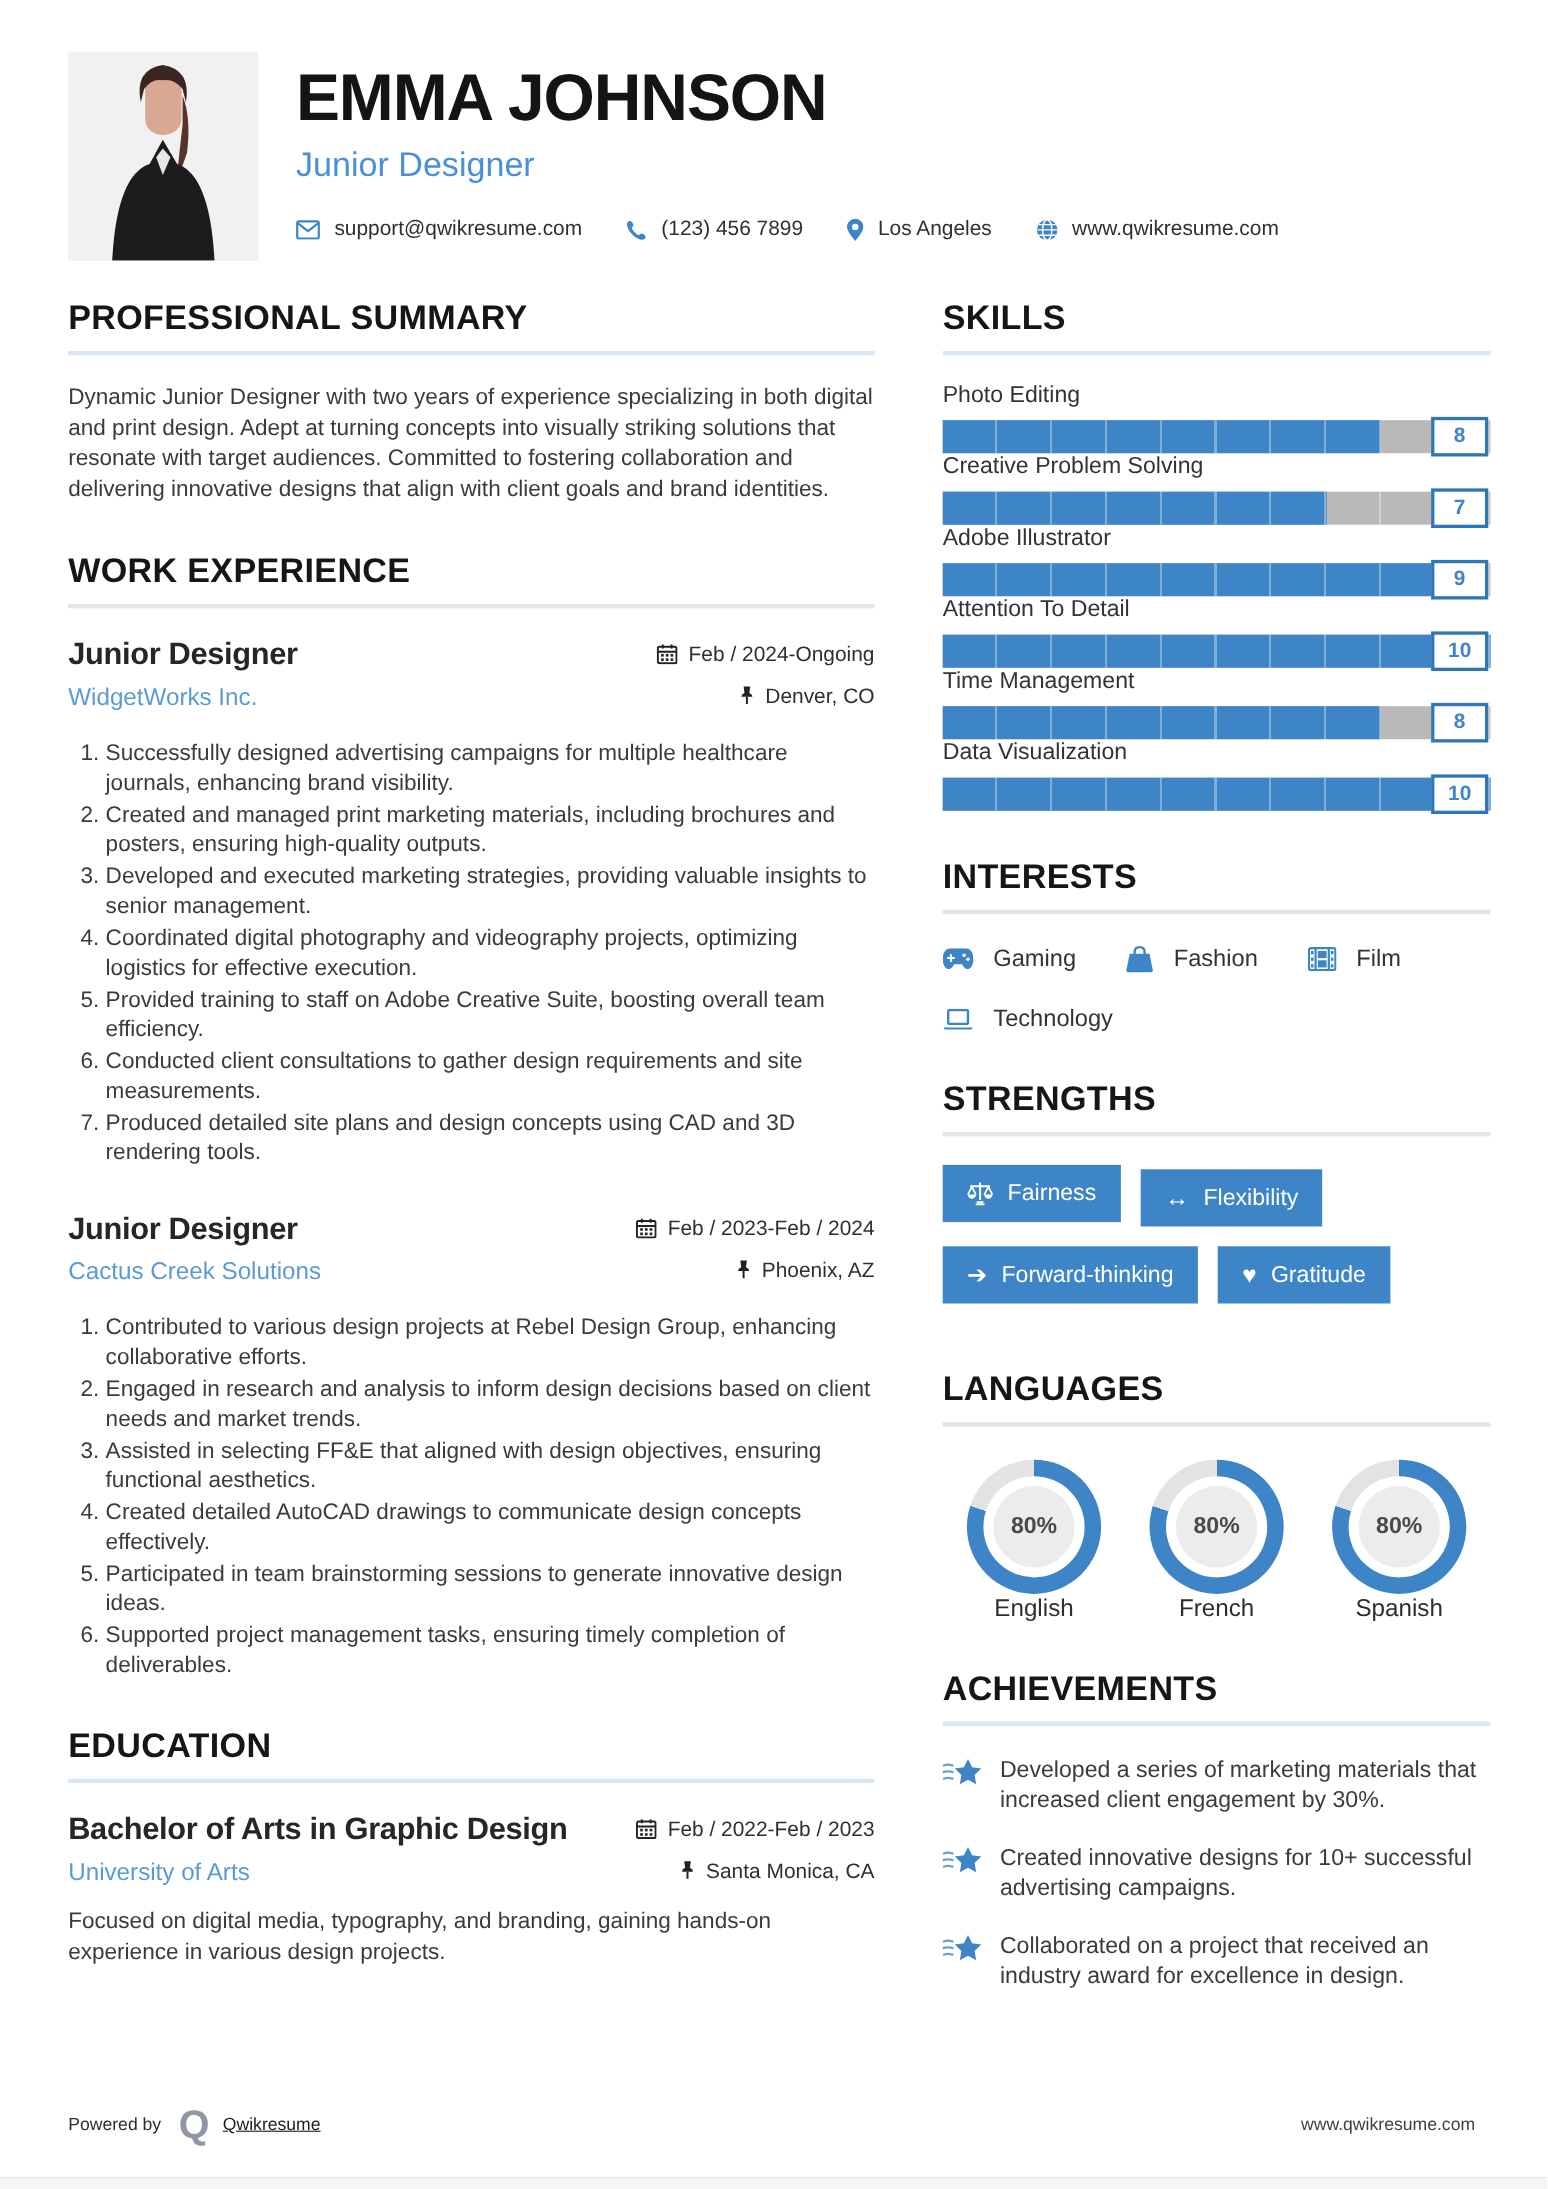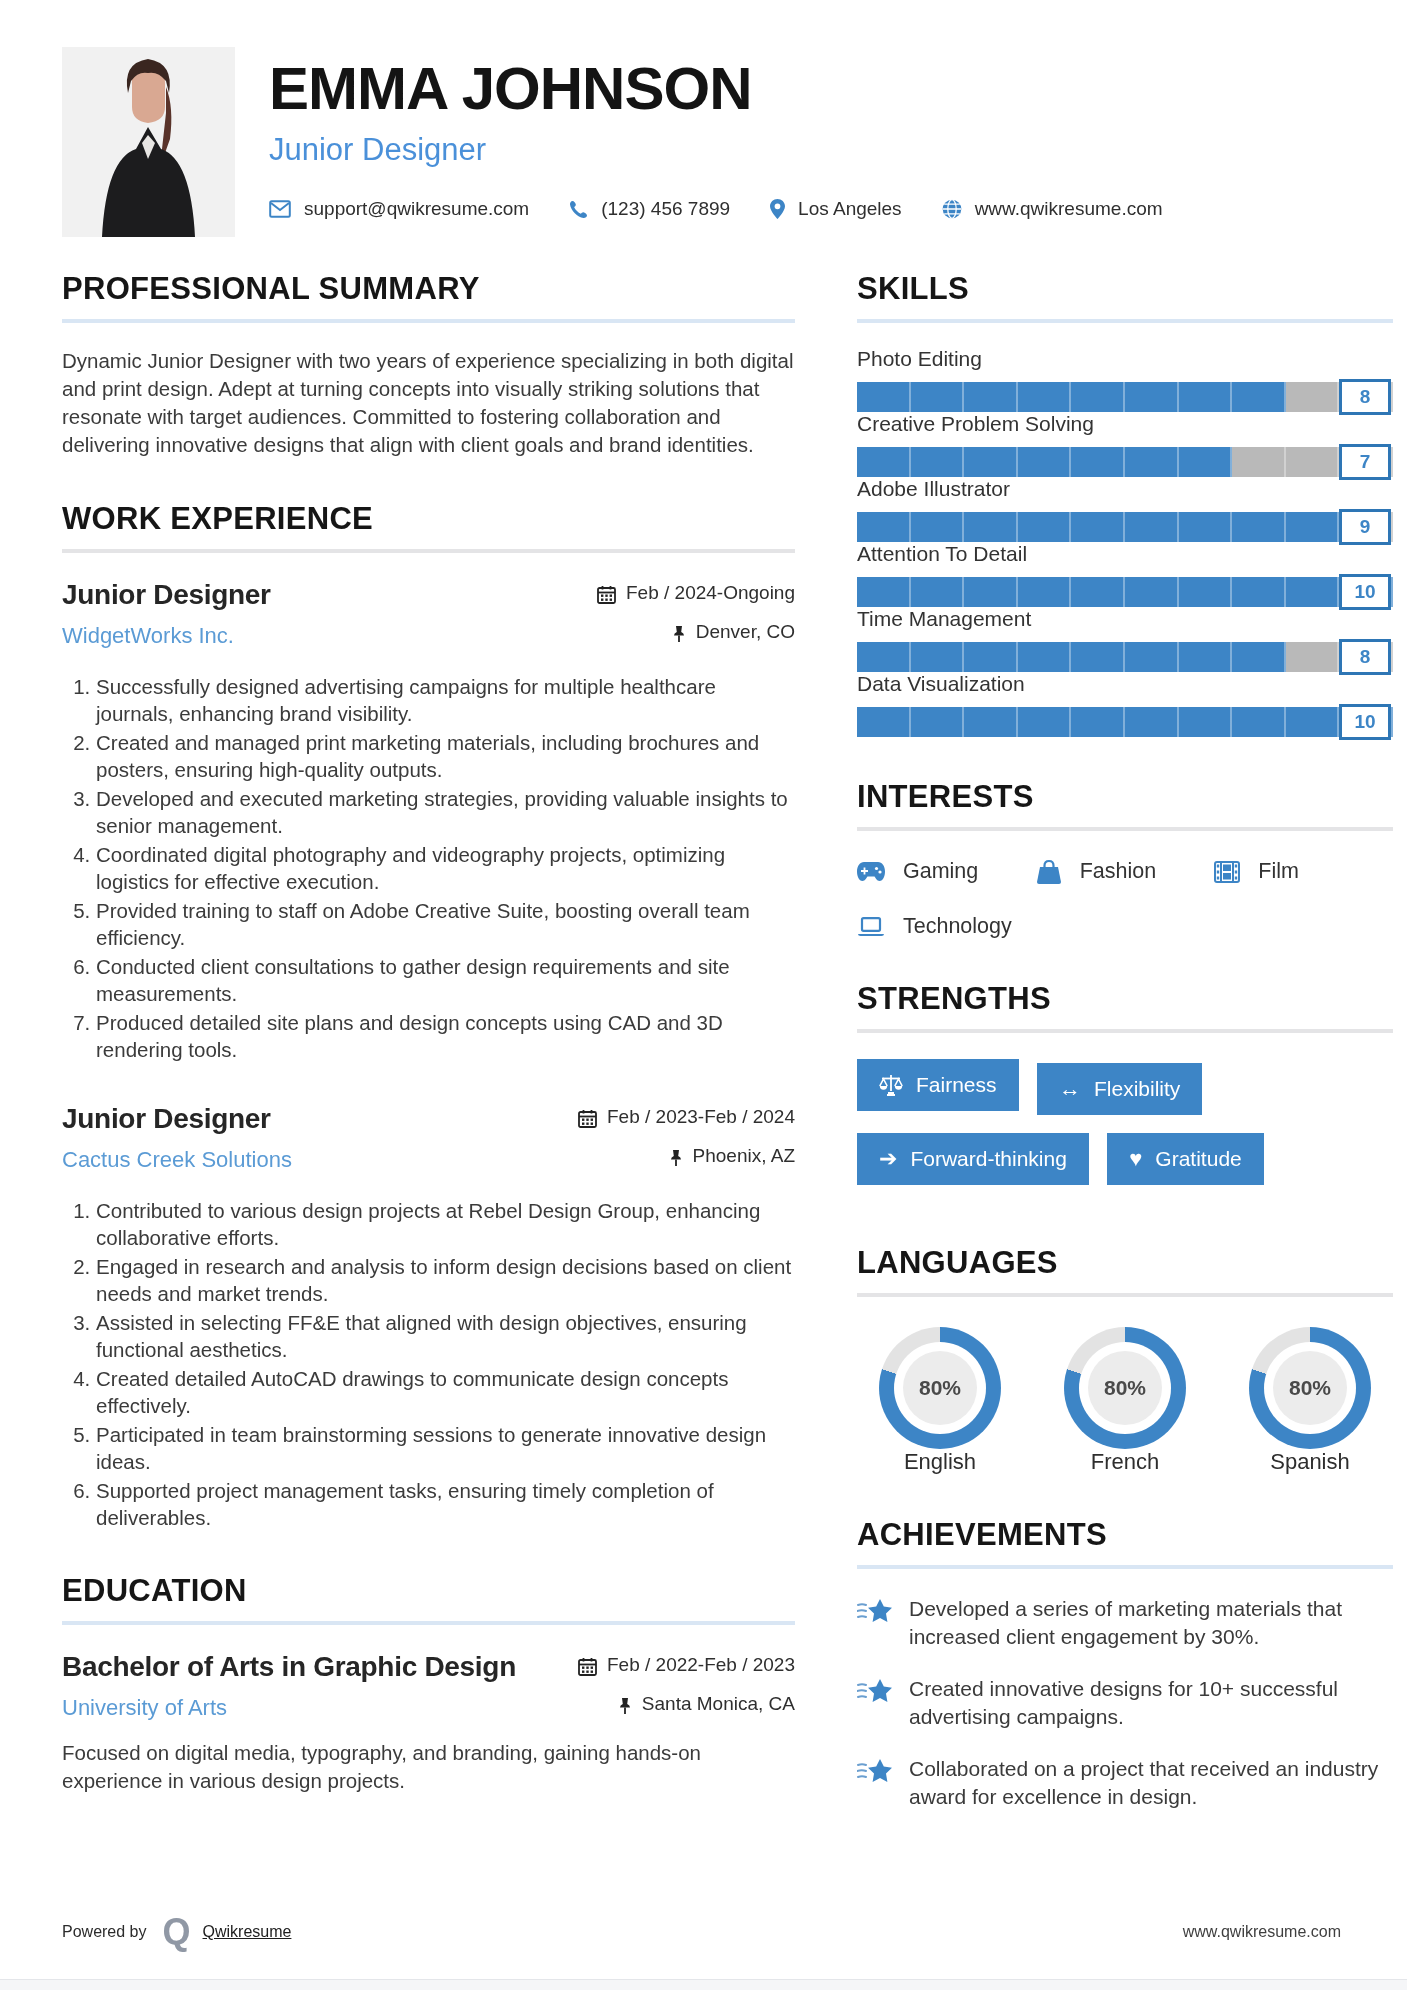--- a/index.html
+++ b/index.html
@@ -28,21 +28,21 @@
   .rule-blue { background:#d9e6f4; }
   .rule-gray { background:#e4e4e6; }
   .sec-body { margin-top:24px; }
 
   .summary-text { font-size:20.5px; line-height:28px; color:#3b3b3b; }
 
   
   .job { margin-top:26px; margin-bottom:40px; }
   .job-row { display:flex; justify-content:space-between; align-items:baseline; }
   .job-name { font-size:28px; font-weight:bold; color:#262626; letter-spacing:-.3px; }
-  .job-dates, .job-loc { font-size:19px; color:#2f2f2f; display:flex; align-items:flex-end; }
+  .job-dates, .job-loc { font-size:19px; color:#2f2f2f; display:flex; align-items:flex-start; }
   .job-dates .micon, .job-loc .micon { margin-right:10px; display:inline-flex; color:#222; }
   .job-row2 { display:flex; justify-content:space-between; align-items:baseline; margin-top:10px; }
   .company { font-size:22px; color:#5b9bd5; }
   .bullets { margin-top:24px; padding-left:34px; }
   .bullets li { font-size:20.5px; line-height:27px; color:#3b3b3b; margin-bottom:2px; }
   .edu-desc { margin-top:18px; font-size:20.5px; line-height:28px; color:#3b3b3b; }
 
   
   .skill { }
   .skill-name { font-size:21px; color:#333; margin-bottom:11px; }
@@ -60,21 +60,21 @@
   .interest { display:flex; align-items:center; font-size:21.5px; color:#333; }
   .interest .iicon { display:inline-flex; margin-right:18px; color:#3d85c6; }
 
   
   .chips { margin-top:26px; }
   .chip { display:inline-flex; align-items:center; background:#3d85c6; color:#fff;
       font-size:21px; padding:14px 22px; margin:0 14px 18px 0; }
   .chip .sicon { display:inline-flex; margin-right:13px; font-size:22px; line-height:1; color:#fff; }
 
   
-  .langs { display:flex; margin-top:30px;gap:19px; }
+  .langs { display:flex; margin-top:30px; }
   .lang { width:166px; display:flex; flex-direction:column; align-items:center; }
   .donut { width:122px; height:122px; border-radius:50%; display:flex; align-items:center; justify-content:center; }
   .donut-inner { width:92px; height:92px; border-radius:50%; background:#fff; display:flex; align-items:center; justify-content:center; }
   .donut-hole { width:74px; height:74px; border-radius:50%; background:#ececec; display:flex; align-items:center; justify-content:center;
       font-size:21px; font-weight:bold; color:#4a4a4a; }
   .lang-label { font-size:22px; color:#2e2e2e; }
 
   
   .ach-list { margin-top:26px; }
   .ach-item { display:flex; margin-bottom:24px; }

